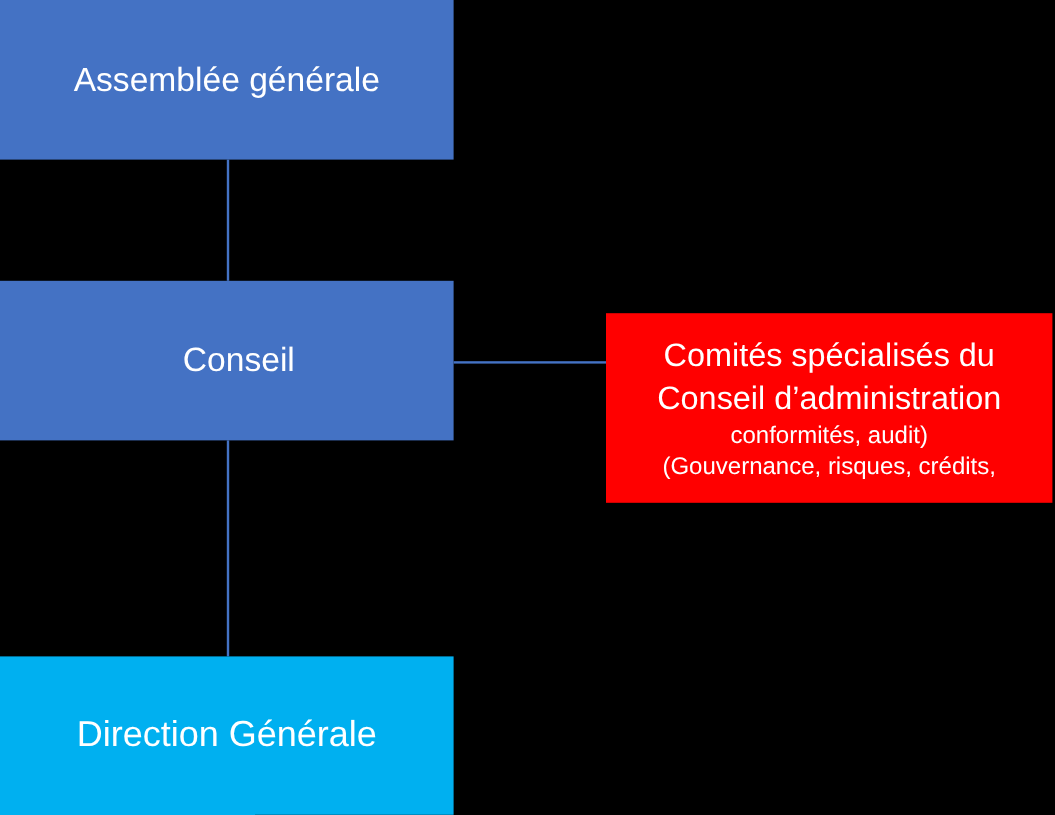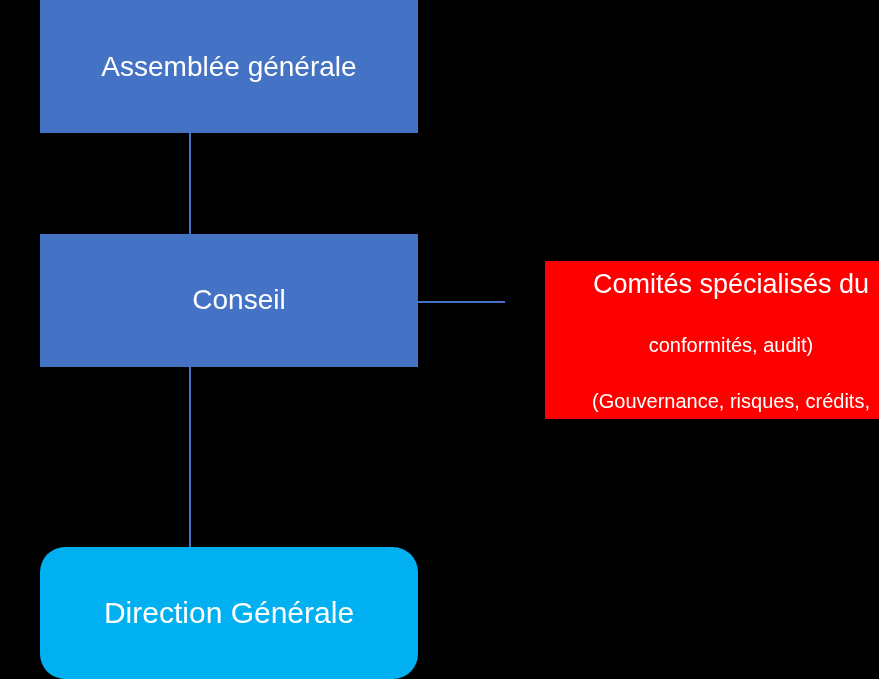--- a/index.html
+++ b/index.html
@@ -16,50 +16,48 @@
   }
   .box {
     position: absolute;
     display: flex;
     flex-direction: column;
     align-items: center;
     justify-content: center;
     color: #ffffff;
     text-align: center;
     box-sizing: border-box;
-    margin-left: 40px;
   }
   .box-assemblee {
     left: 0; top: 0;
     width: 378px; height: 133px;
     font-size: 28px;
   }
   .box-conseil {
     left: 0; top: 234px;
     width: 378px; height: 133px;
     font-size: 28px;
     line-height: 1.32;
   }
   .box-comites {
     left: 505px; top: 261px;
-    width: 372px; height: 158px; gap: 30px;
+    width: 372px; height: 158px;
   }
   .box-comites .main-line {
     font-size: 27px;
     line-height: 1.35;
   }
   .box-comites .sub-line {
     font-size: 20px;
     line-height: 1.3;
   }
   .box-direction {
     left: 0; top: 547px;
     width: 378px; height: 132px;
     font-size: 30px;
-    border-radius: 25px;
   }
   .connector {
     position: absolute;
   }
   .connector-v1 {
     left: 189px; top: 133px;
     width: 2px; height: 101px;
   }
   .connector-v2 {
     left: 189px; top: 367px;
@@ -80,20 +78,21 @@
 <div class="connector connector-v1" style="background-color: rgb(68, 114, 196);"></div>
 
 <div class="box box-conseil" style="background-color: rgb(68, 114, 196); padding-left: 20px;">
   <span>Conseil</span>
 </div>
 
 <div class="connector connector-h1" style="background-color: rgb(68, 114, 196);"></div>
 
 <div class="box box-comites" style="background-color: rgb(255, 0, 0);">
   <span class="main-line">Comités spécialisés du</span>
+  <span class="main-line">Conseil d’administration</span>
   <span class="sub-line">conformités, audit)</span>
   <span class="sub-line">(Gouvernance, risques, crédits,</span>
 </div>
 
 <div class="connector connector-v2" style="background-color: rgb(68, 114, 196);"></div>
 
 <div class="box box-direction" style="background-color: rgb(0, 176, 240);">
   <span>Direction Générale</span>
 </div>
 

